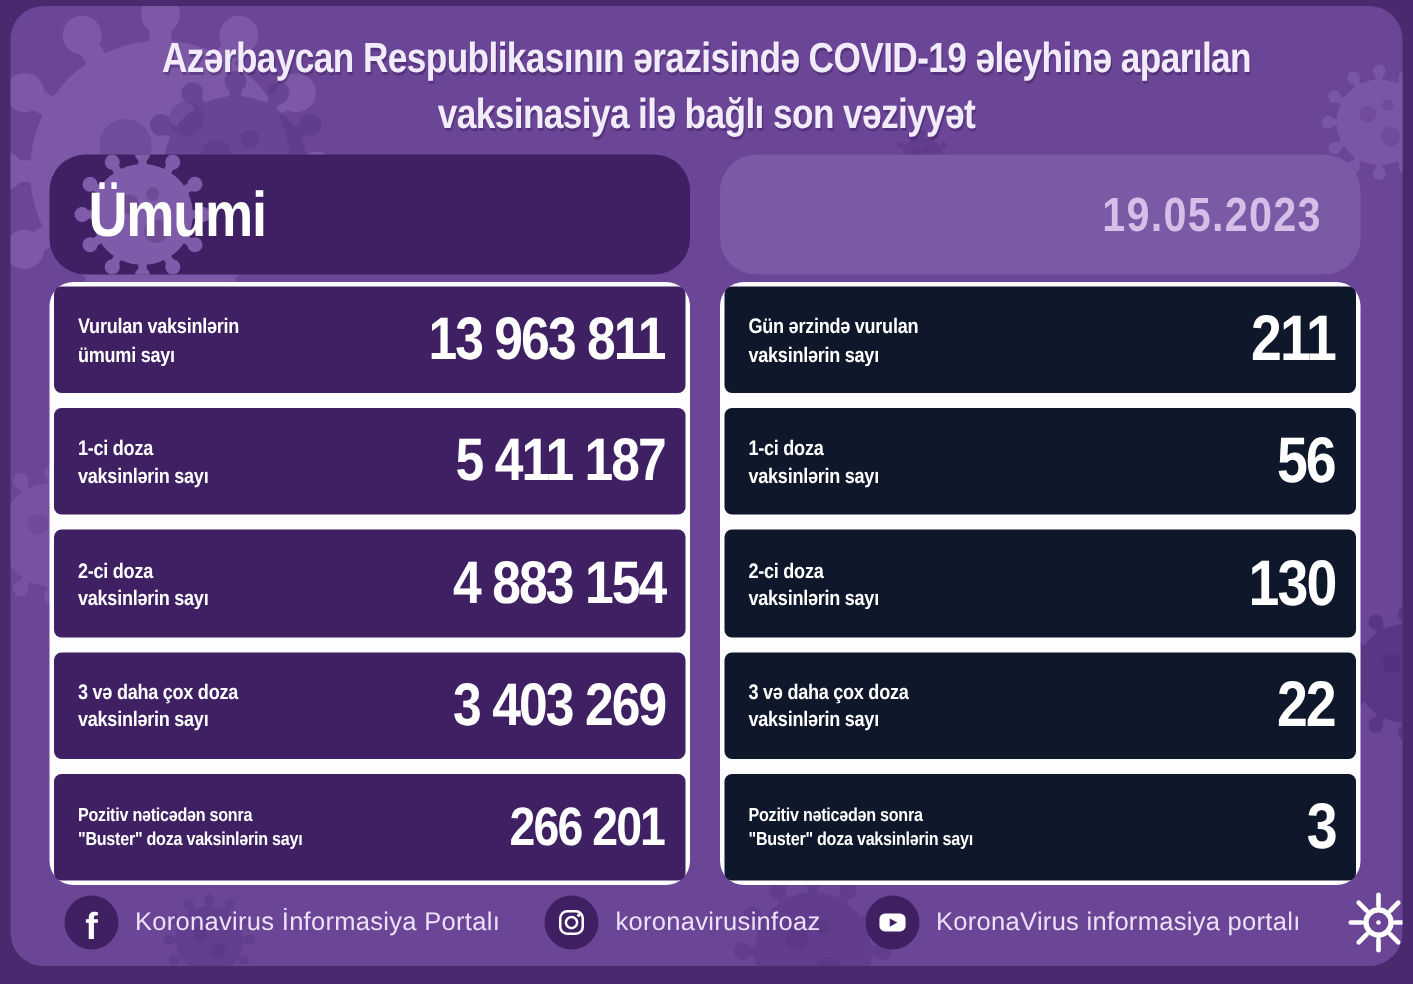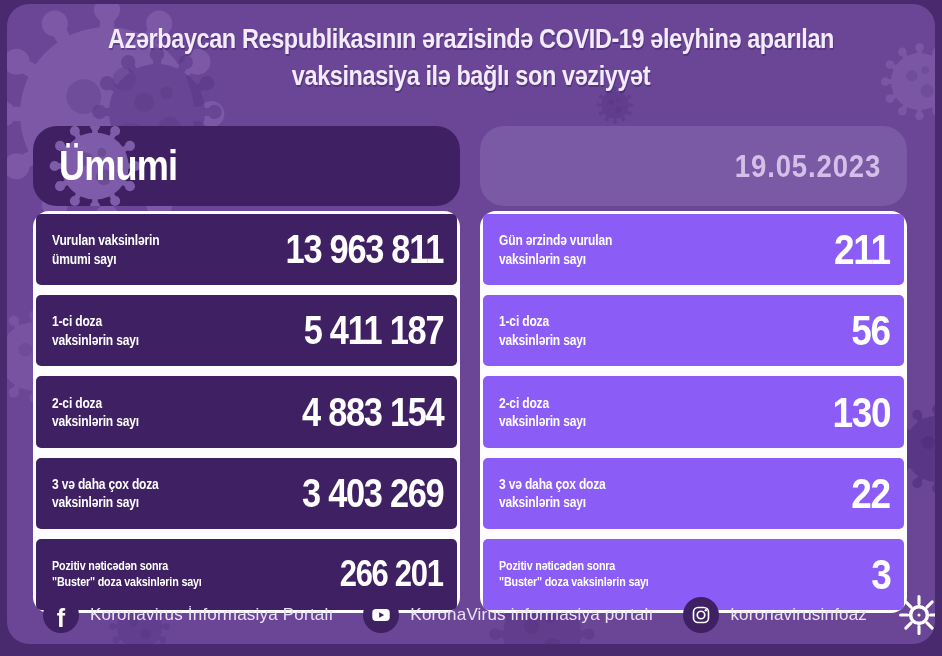--- a/index.html
+++ b/index.html
@@ -21,21 +21,21 @@
 
   .title{
     position:absolute;top:16px;left:0;right:0;z-index:2;
     text-align:center;color:#f2ebfa;font-weight:bold;
     font-size:28px;line-height:37px;letter-spacing:-.5px;
     transform:scaleX(.84);
     text-shadow:1px 2px 0 rgba(45,20,80,.35);
   }
   .columns{
     position:absolute;left:26px;right:28px;top:99px;z-index:2;
-    display:flex;gap:20px;margin-top:23px;
+    display:flex;gap:20px;
   }
   .col{flex:1;display:flex;flex-direction:column;gap:5px;}
   .col-header{
     height:80px;border-radius:24px;position:relative;overflow:hidden;
     display:flex;align-items:center;
   }
   .col-header.dark{background:#3f2063;}
   .col-header.medium{background:#7a59a5;justify-content:flex-end;padding-left:36px;}
   .col-header .hdr-text{
     position:relative;z-index:1;color:#fff;font-weight:bold;
@@ -48,21 +48,21 @@
   .panel{
     background:#fdfcfe;border-radius:16px;padding:3px;
     display:flex;flex-direction:column;gap:10px;height:402px;box-sizing:border-box;
   }
   .row{
     flex:1;border-radius:5px;color:#fff;
     display:flex;align-items:center;justify-content:space-between;
     padding:0 14px 0 16px;
   }
   .row.dark{background:#3f2063;}
-  .row.medium{background:#8b5cf6;}
+  .row.medium{background:#0f172a;}
   .row-label{
     font-weight:bold;font-size:14px;line-height:1.32;white-space:pre-line;
     letter-spacing:-.2px;
   }
   .row.small-label .row-label{font-size:12.5px;}
   .row-value{
     font-weight:bold;font-size:40px;letter-spacing:-1.5px;white-space:nowrap;
   }
   .col.right .row-value{font-size:43px;}
   .row.small-label .row-value{font-size:36px;}
@@ -233,36 +233,36 @@
 
     <div class="footer">
       <div class="social">
         <div class="icon-circle">
             <span class="fb-f">f</span>
           </div>
         <span class="social-label">Koronavirus İnformasiya Portalı</span>
       </div>
       <div class="social">
         <div class="icon-circle">
-          <svg width="22" height="22" viewBox="0 0 24 24">
-            <rect x="2.5" y="5.5" width="19" height="13" rx="4" fill="#ffffff"></rect>
-            <path d="M10 9 L15.5 12 L10 15 Z" fill="#3f2063"></path>
-          </svg>
-        </div>
-        <span class="social-label">KoronaVirus informasiya portalı</span>
-      </div>
-      <div class="social">
-        <div class="icon-circle">
           <svg width="20" height="20" viewBox="0 0 24 24" fill="none" stroke="#ffffff" stroke-width="2">
             <rect x="3" y="3" width="18" height="18" rx="5.5"></rect>
             <circle cx="12" cy="12" r="4.5"></circle>
             <circle cx="17.8" cy="6.2" r="1.4" fill="#ffffff" stroke="none"></circle>
           </svg>
         </div>
         <span class="social-label">koronavirusinfoaz</span>
+      </div>
+      <div class="social">
+        <div class="icon-circle">
+          <svg width="22" height="22" viewBox="0 0 24 24">
+            <rect x="2.5" y="5.5" width="19" height="13" rx="4" fill="#ffffff"></rect>
+            <path d="M10 9 L15.5 12 L10 15 Z" fill="#3f2063"></path>
+          </svg>
+        </div>
+        <span class="social-label">KoronaVirus informasiya portalı</span>
       </div>
       <div class="logo">
         <svg width="44" height="44" viewBox="0 0 100 100">
           <g stroke="#ffffff" stroke-width="7" stroke-linecap="round">
             <line x1="50" y1="8" x2="50" y2="24"></line>
               <line x1="50" y1="76" x2="50" y2="92"></line>
             <line x1="8" y1="50" x2="24" y2="50"></line>
               <line x1="76" y1="50" x2="92" y2="50"></line>
             <line x1="20" y1="20" x2="32" y2="32"></line>
               <line x1="68" y1="68" x2="80" y2="80"></line>

